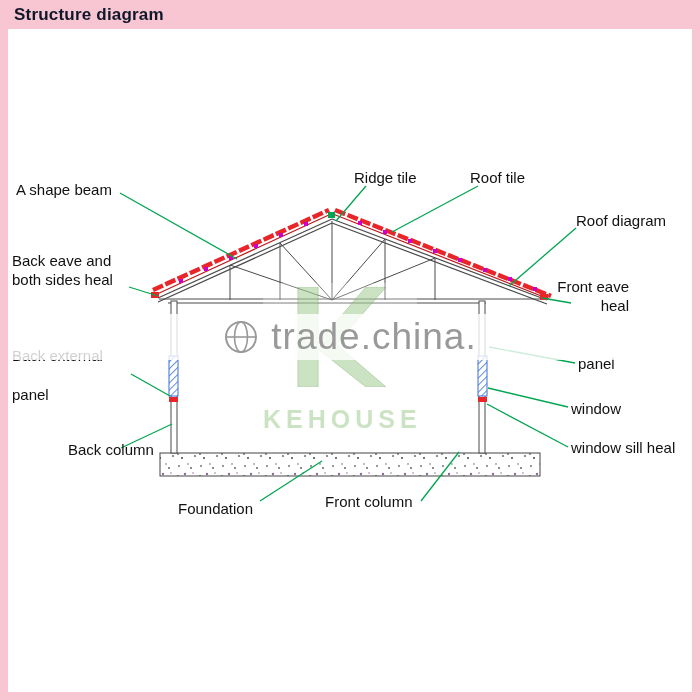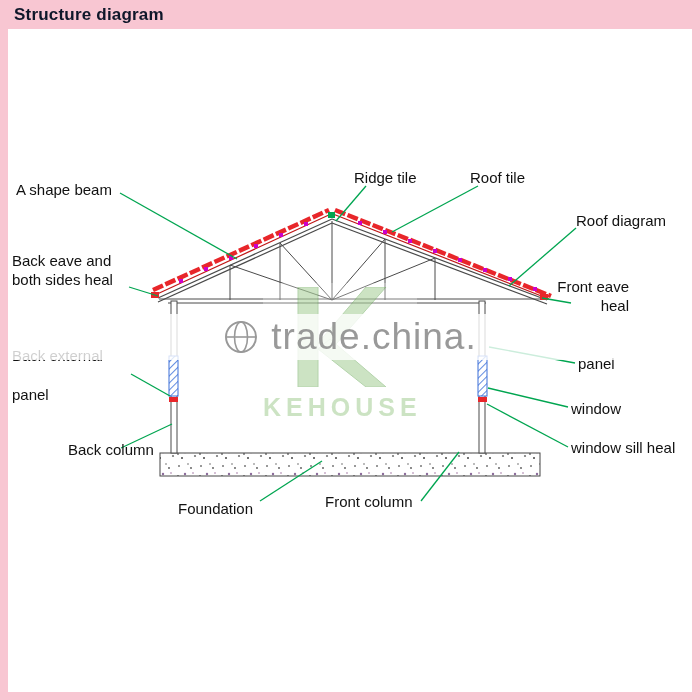--- a/index.html
+++ b/index.html
@@ -11,21 +11,21 @@
   .header .title { color:#0f172a; font-weight:bold; font-size:17px; letter-spacing:0.2px; }
   .canvas { position:absolute; inset:0; }
   svg.diagram { position:absolute; left:0; top:0; z-index:1; }
   .lbl { position:absolute; z-index:10; font-size:15px; color:#111; white-space:nowrap; }
   .lbl.wrap { white-space:normal; }
   .wm-band { position:absolute; left:8px; right:8px; top:306px; height:46px; z-index:20;
              background:rgba(255,255,255,0.80); display:flex; align-items:center; justify-content:center; gap:12px;margin-top:8px; }
   .wm-text { font-size:37px; color:#8f8f8f; letter-spacing:1px; opacity:0.9; }
   .logo { position:absolute; left:263px; top:283px; width:154px; z-index:5; opacity:0.62;
           background:rgba(255,255,255,0.45); text-align:center; padding:4px 0 6px 0; }
-  .logo-text { font-size:25px; font-weight:bold; letter-spacing:5px; color:#aed3a0; margin-top:2px; }
+  .logo-text { font-size:25px; font-weight:bold; letter-spacing:5px; color:#aed3a0; margin-top:14px; }
 </style>
 </head>
 <body>
 
 <div class="page">
 
   <div class="canvas">
 
     <svg class="diagram" width="700" height="700" viewBox="0 0 700 700">
       <defs>

